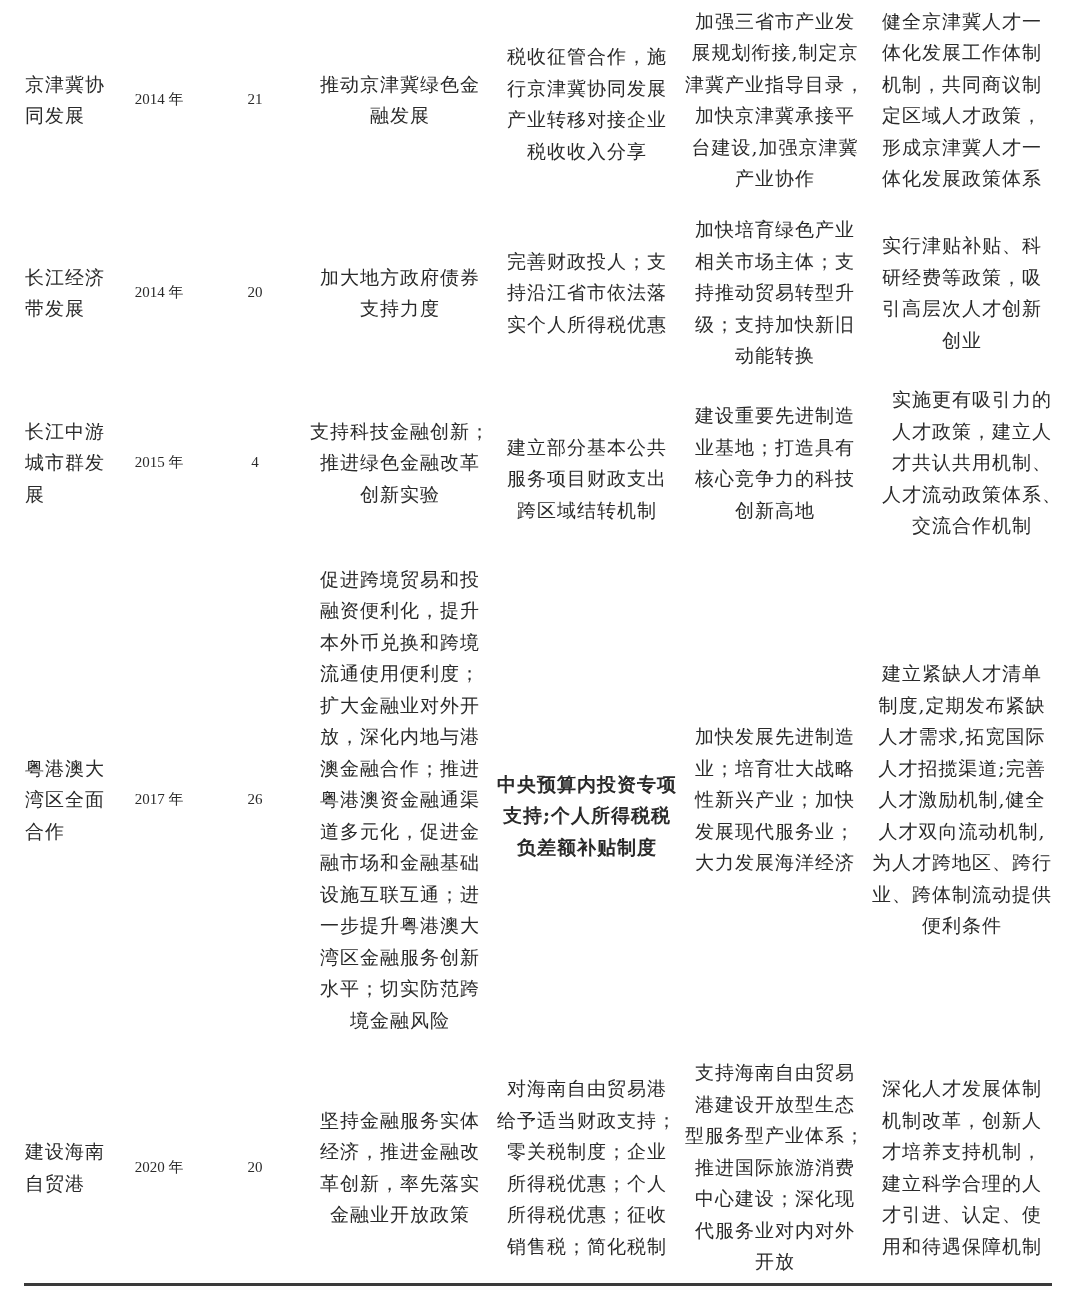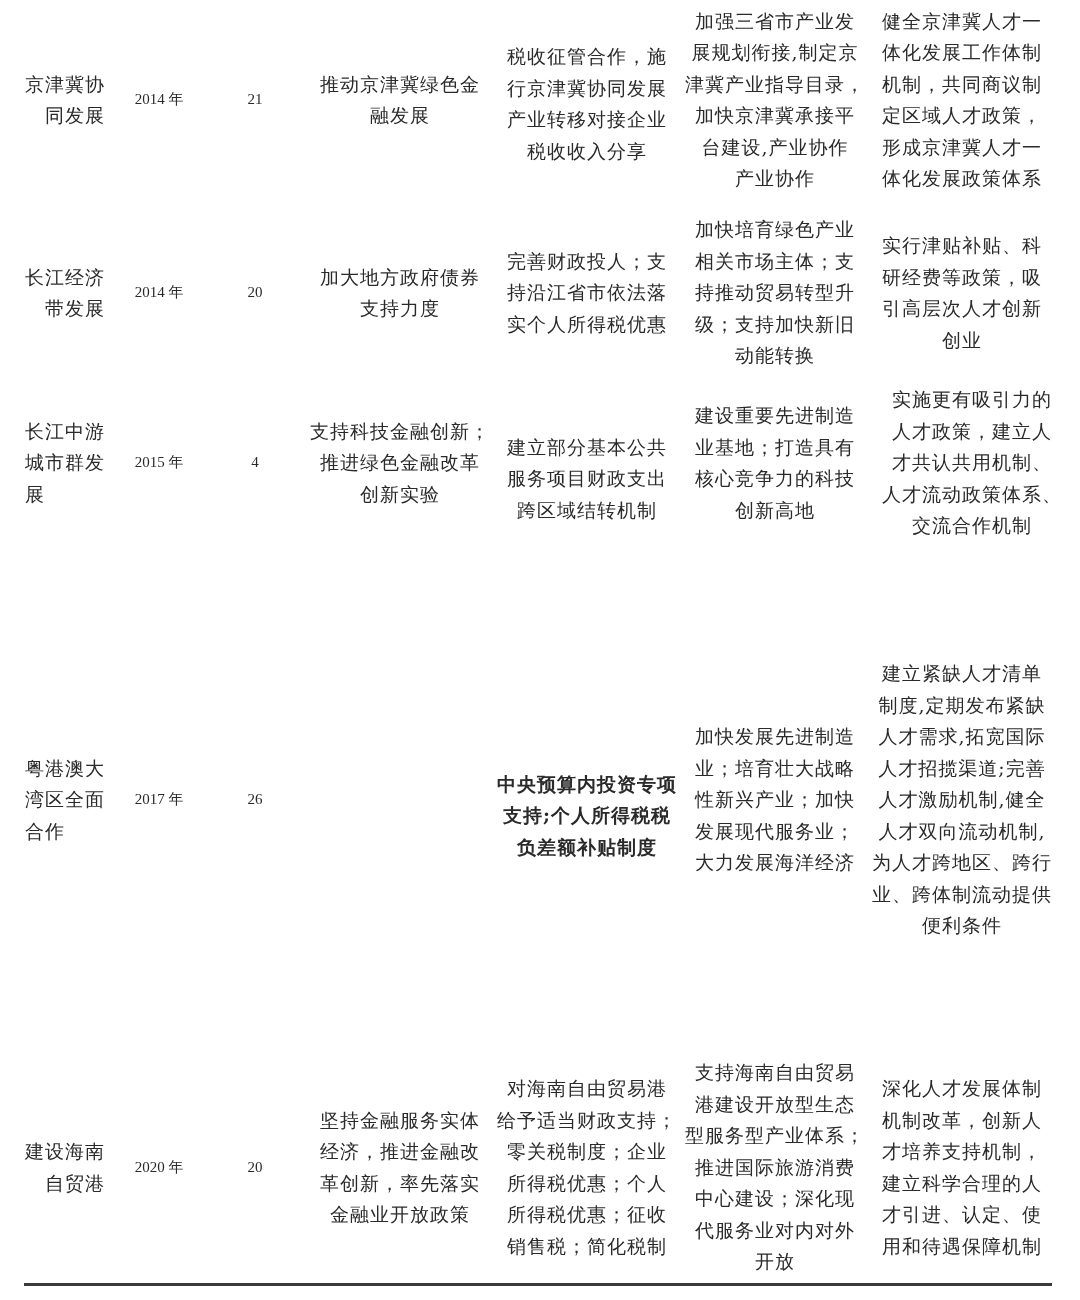--- a/index.html
+++ b/index.html
@@ -3,21 +3,21 @@
 <meta charset="utf-8">
 <style>
   html, body { margin: 0; padding: 0; background: #ffffff; }
   body { width: 1080px; height: 1300px; position: relative; overflow: hidden;
          font-family: "DejaVu Serif", "Liberation Serif", serif; color: #2a2a2a; }
   .row { position: absolute; left: 0; width: 1080px; }
   .cell { position: absolute; display: flex; align-items: center; justify-content: center;
           text-align: center; font-size: 19px; line-height: 31.5px; letter-spacing: 1px; }
   .cell .txt { white-space: pre-line; }
   .c-region { left: 25px; width: 92px; justify-content: flex-start; text-align: left; }
-  .c-region .txt { text-align: right; }
+  .c-region .txt { text-align: left; }
   .c-year { left: 120px; width: 78px; }
   .c-count { left: 215px; width: 80px; }
   .c-fin { left: 310px; width: 180px; }
   .c-tax { left: 497px; width: 180px; }
   .c-ind { left: 685px; width: 180px; }
   .c-tal { left: 872px; width: 180px; }
   .num { font-family: "Liberation Serif", "DejaVu Serif", serif; font-size: 15px; letter-spacing: 0; }
   .rule { position: absolute; left: 24px; width: 1028px; top: 1283px; height: 3px; background: #3a3a3a; }
 </style>
 </head>
@@ -44,21 +44,21 @@
         <span class="txt">税收征管合作，施
 行京津冀协同发展
 产业转移对接企业
 税收收入分享</span>
       </div>
     <div class="cell c-ind" style="top:0;height:200px;">
         <span class="txt">加强三省市产业发
 展规划衔接,制定京
 津冀产业指导目录，
 加快京津冀承接平
-台建设,产业协作
+台建设,加强京津冀
 产业协作</span>
       </div>
     <div class="cell c-tal" style="top:0;height:200px;">
         <span class="txt">健全京津冀人才一
 体化发展工作体制
 机制，共同商议制
 定区域人才政策，
 形成京津冀人才一
 体化发展政策体系</span>
       </div>
@@ -140,20 +140,37 @@
     <div class="cell c-region" style="top:0;height:480px;">
         <span class="txt" style="text-align:left;">粤港澳大
 湾区全面
 合作</span>
       </div>
     <div class="cell c-year num" style="top:0;height:480px;">
         <span class="txt">2017 年</span>
       </div>
     <div class="cell c-count num" style="top:0;height:480px;">
         <span class="txt">26</span>
+      </div>
+    <div class="cell c-fin" style="top:0;height:480px;">
+        <span class="txt">促进跨境贸易和投
+融资便利化，提升
+本外币兑换和跨境
+流通使用便利度；
+扩大金融业对外开
+放，深化内地与港
+澳金融合作；推进
+粤港澳资金融通渠
+道多元化，促进金
+融市场和金融基础
+设施互联互通；进
+一步提升粤港澳大
+湾区金融服务创新
+水平；切实防范跨
+境金融风险</span>
       </div>
     <div class="cell c-tax" style="top:16px;height:480px;font-weight:bold;">
         <span class="txt">中央预算内投资专项
 支持;个人所得税税
 负差额补贴制度</span>
       </div>
     <div class="cell c-ind" style="top:0;height:480px;">
         <span class="txt">加快发展先进制造
 业；培育壮大战略
 性新兴产业；加快

